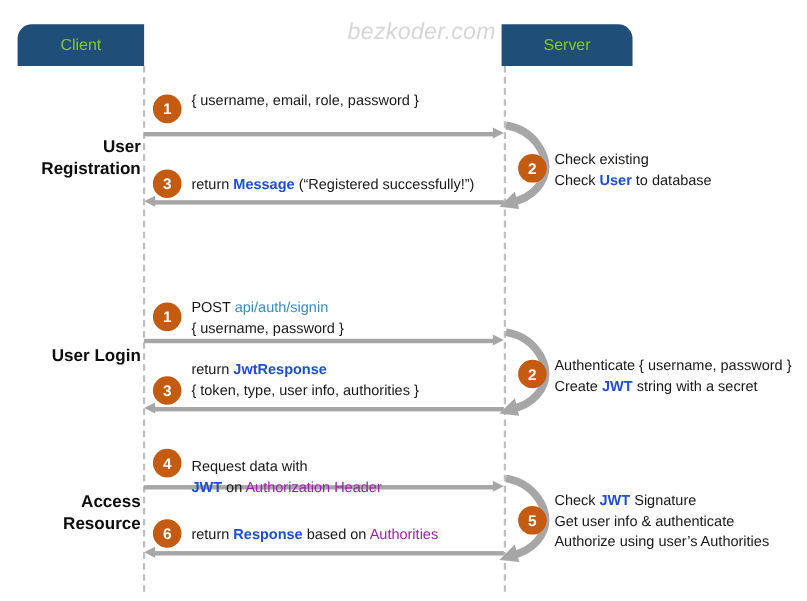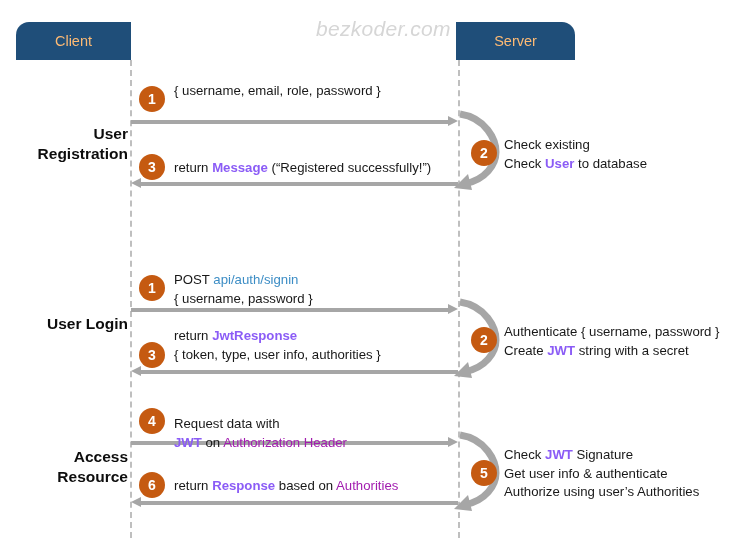--- a/index.html
+++ b/index.html
@@ -17,21 +17,21 @@
     font-size:21px;font-style:italic;
     color:#d6d6d6;
     letter-spacing:.3px;
     white-space:nowrap;
   }
 
   
   .actor{
     position:absolute;top:22px;height:38px;
     background:#1f4e79;
-    color:#fdba74;
+    color:#84cc16;
     font-size:14.5px;
     display:flex;align-items:center;justify-content:center;
     box-sizing:border-box;
   }
   .actor.client{left:16px;width:115px;border-top-left-radius:13px;}
   .actor.server{left:456px;width:119px;border-top-right-radius:13px;}
 
   
   .lifeline{
     position:absolute;top:60px;width:0;height:478px;
@@ -81,21 +81,21 @@
   
   .msg{
     position:absolute;
     font-size:13.2px;color:#181818;
     line-height:1.42;
     white-space:nowrap;
     z-index:3;
   }
   .msg .ln{display:block;}
   .c-blue{color:#3c8dc5;}
-  .c-green{color:#8b5cf6;font-weight:bold;}
+  .c-green{color:#1d4ed8;font-weight:bold;}
   .c-bold{font-weight:normal;color:#a21caf;}
 </style>
 </head>
 <body>
 
 <div id="canvas">
 
   <div class="watermark">bezkoder.com</div>
 
   <div class="actor client">

